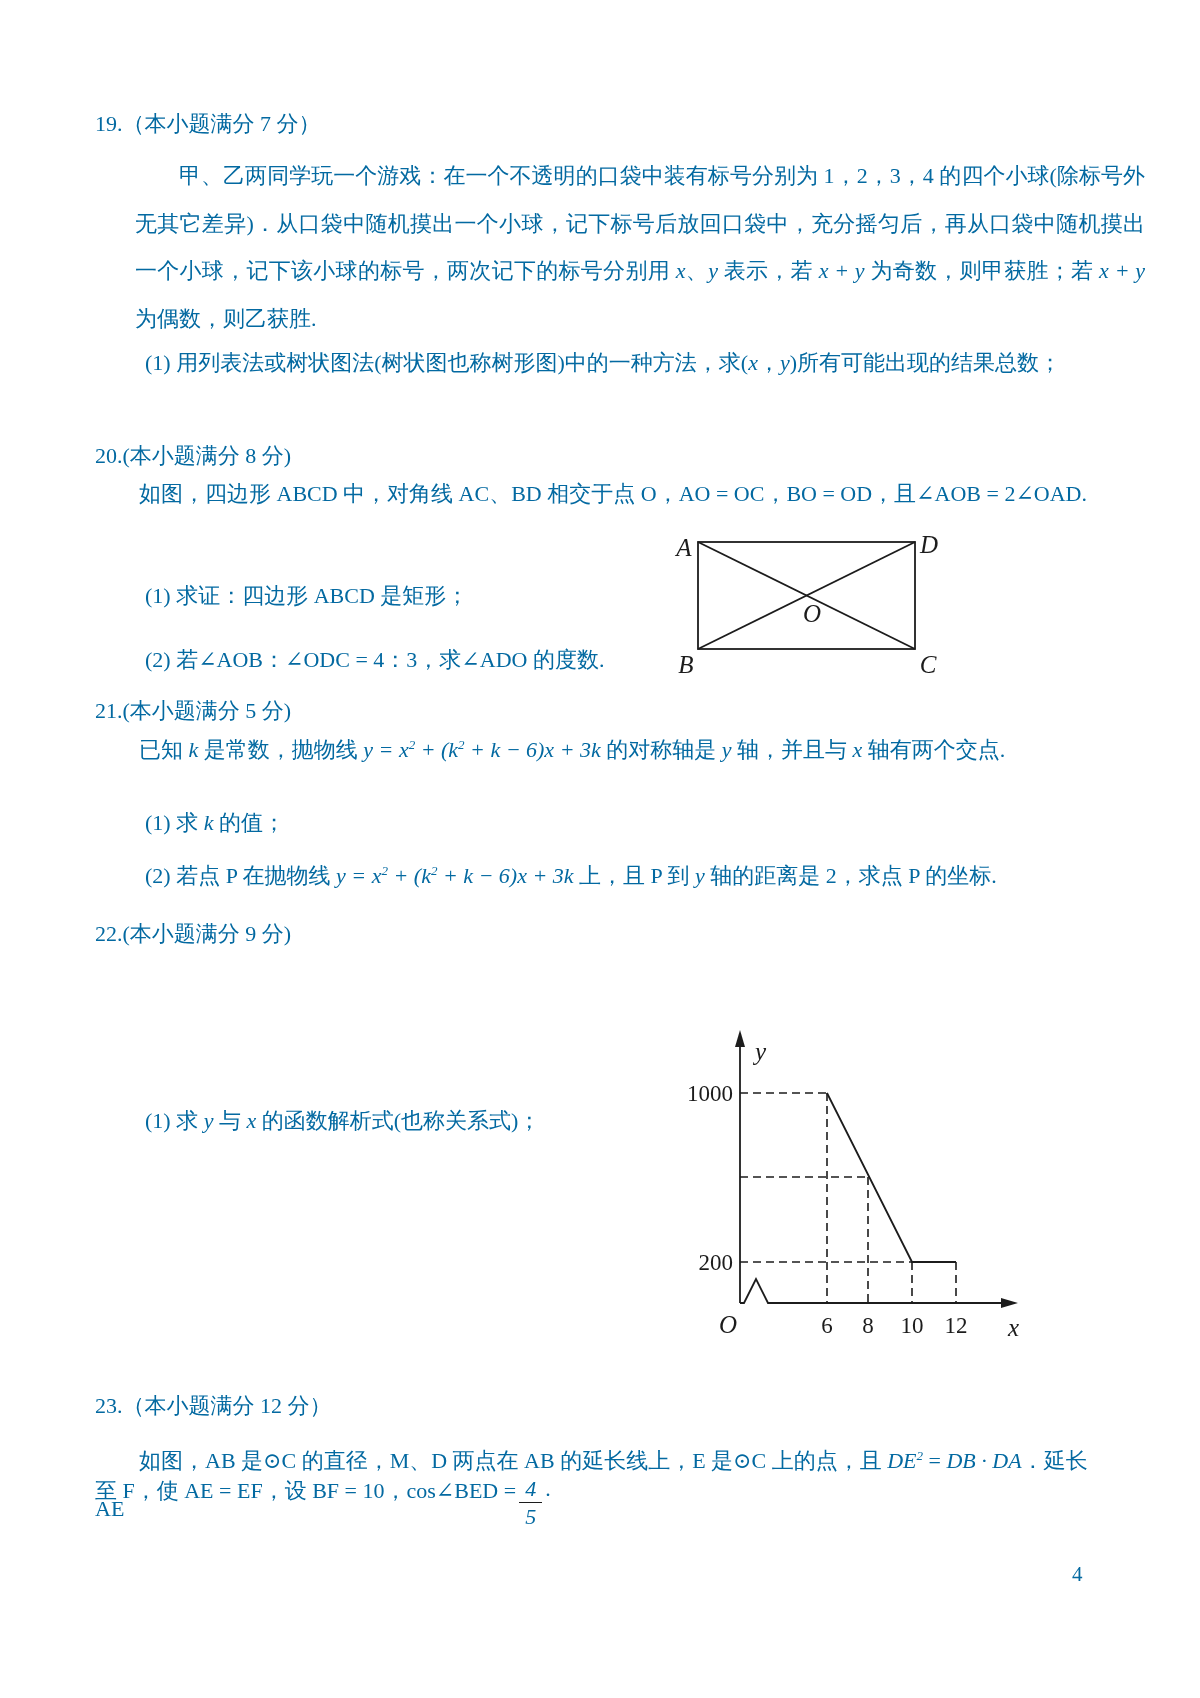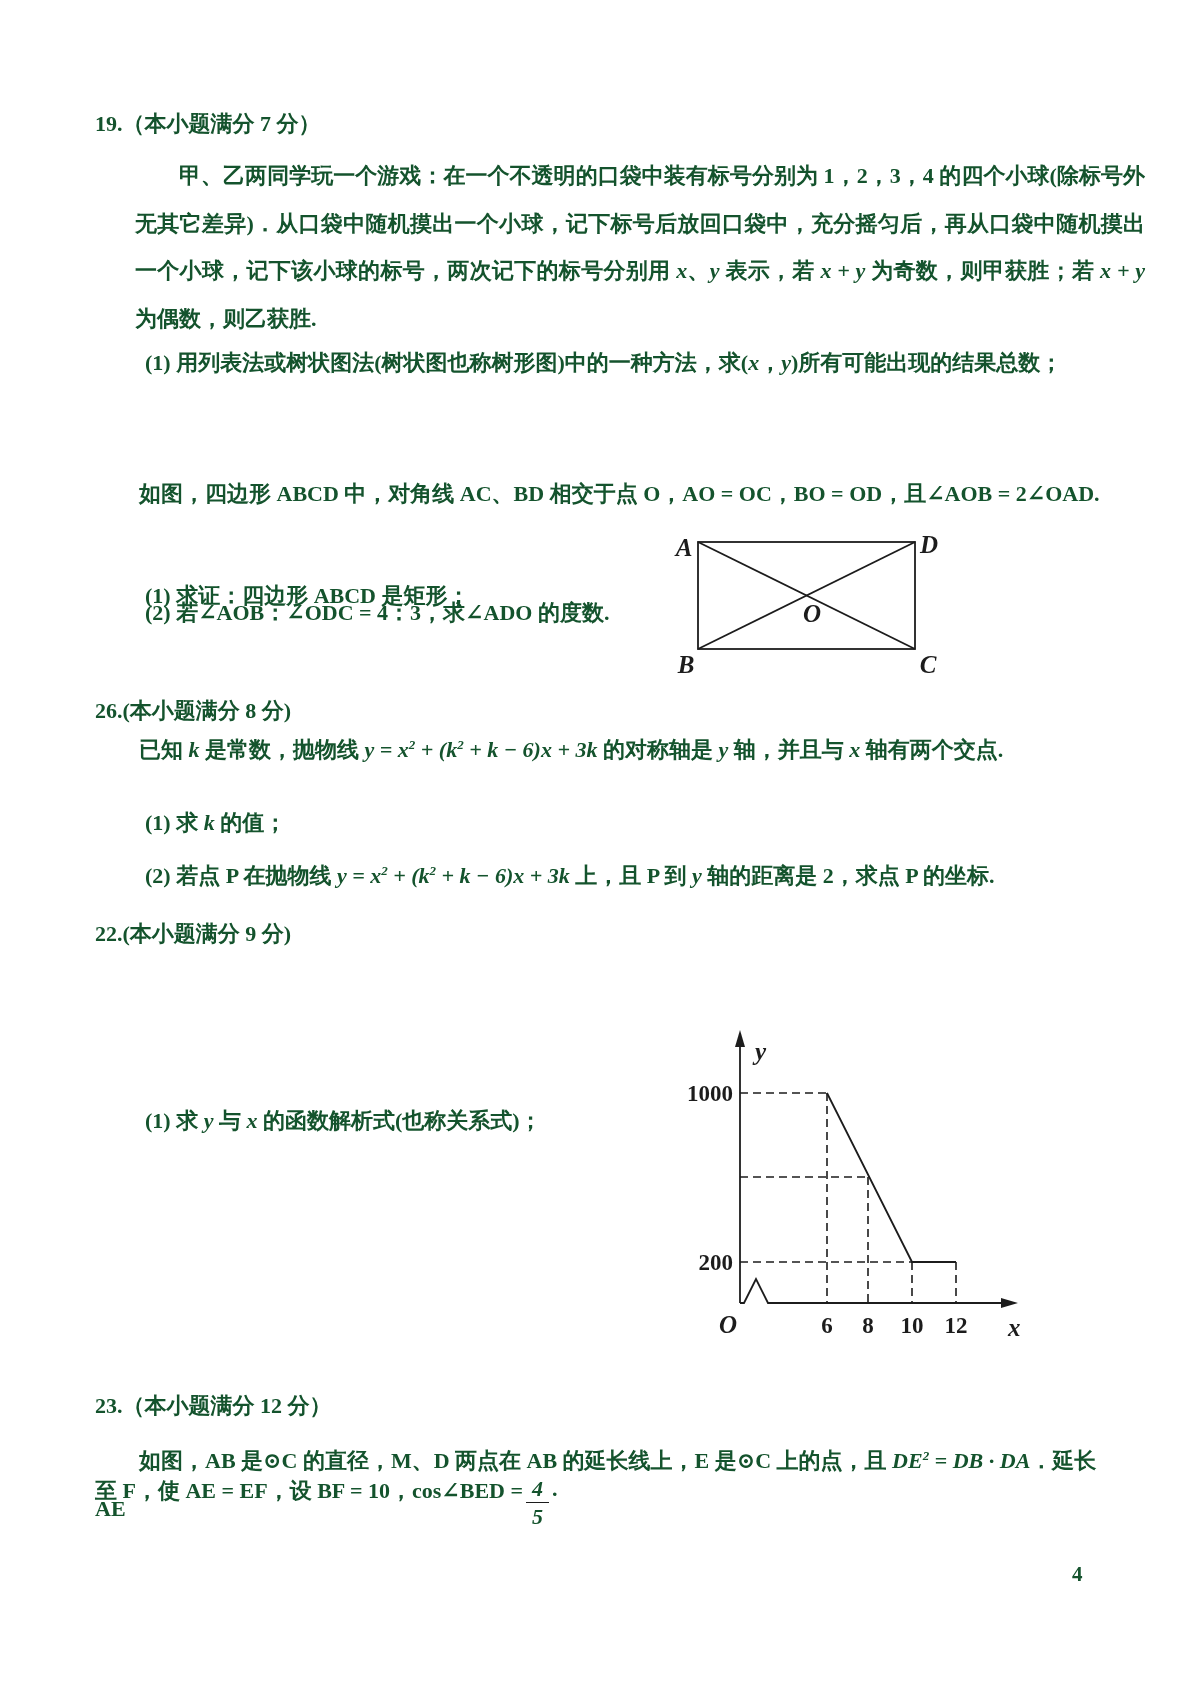--- a/index.html
+++ b/index.html
@@ -1,24 +1,23 @@
 <!DOCTYPE html>
 <html><head>
 <meta charset="utf-8">
 <style>
   html,body{margin:0;padding:0;background:#ffffff;}
   #page{
     position:relative;
     width:1200px;height:1698px;
     background:#ffffff;
-    color:#14532d;
+    color:#0369a1;
     font-family:"Liberation Serif","DejaVu Serif",serif;
     font-size:22px;
     overflow:hidden;
-    font-weight:bold;
   }
   .line{
     position:absolute;
     left:95px;
     width:1010px;
     line-height:47.5px;
     white-space:normal;
   }
   .just{text-align:justify;margin-left:40px;}
   .indent{text-indent:2em;}
@@ -46,40 +45,41 @@
 
 <div id="page">
 
   <div class="line" style="top:100px">19.（本小题满分 7 分）</div>
 
   <div class="line just indent" style="top:152px"><span>甲、乙两同学玩一个游戏：在一个不透明的口袋中装有标号分别为 1，2，3，4 的四个小球(除标号外无其它差异)．从口袋中随机摸出一个小球，记下标号后放回口袋中，充分摇匀后，再从口袋中随机摸出一个小球，记下该小球的标号，两次记下的标号分别用 </span><span class="it">x</span><span>、</span><span class="it">y</span><span> 表示，若 </span><span class="it">x + y</span><span> 为奇数，则甲获胜；若 </span><span class="it">x + y</span><span> 为偶数，则乙获胜.</span></div>
 
   <div class="line item" style="top:339px"><span>(1) 用列表法或树状图法(树状图也称树形图)中的一种方法，求(</span><span class="it">x</span><span>，</span><span class="it">y</span><span>)所有可能出现的结果总数；</span></div>
 
 
+  <div class="line" style="top:432px">20.(本小题满分 8 分)</div>
 
   <div class="line indent" style="top:470px">如图，四边形 ABCD 中，对角线 AC、BD 相交于点 O，AO = OC，BO = OD，且∠AOB = 2∠OAD.</div>
 
   <div class="line item" style="top:572px;width:520px">(1) 求证：四边形 ABCD 是矩形；</div>
-  <div class="line item" style="top:589px;width:520px">(2) 若∠AOB：∠ODC = 4：3，求∠ADO 的度数.</div>
+  <div class="line item" style="top:636px;width:520px">(2) 若∠AOB：∠ODC = 4：3，求∠ADO 的度数.</div>
 
   <svg width="310" height="175" viewBox="0 0 310 175" style="left:638px;top:522px">
     <g stroke="#1c1c1c" stroke-width="1.8" fill="none">
       <rect x="60" y="20" width="217" height="107"></rect>
       <line x1="60" y1="20" x2="277" y2="127"></line>
       <line x1="60" y1="127" x2="277" y2="20"></line>
     </g>
     <text class="figlabel" x="46" y="34" text-anchor="middle">A</text>
     <text class="figlabel" x="291" y="31" text-anchor="middle">D</text>
     <text class="figlabel" x="48" y="151" text-anchor="middle">B</text>
     <text class="figlabel" x="290" y="151" text-anchor="middle">C</text>
     <text class="figlabel" x="174" y="100" text-anchor="middle">O</text>
   </svg>
 
-  <div class="line" style="top:687px">26.(本小题满分 8 分)</div>
+  <div class="line" style="top:687px">21.(本小题满分 5 分)</div>
 
   <div class="line indent" style="top:726px"><span>已知 </span><span class="it">k</span><span> 是常数，抛物线 </span><span class="it"><span>y = x</span><sup>2</sup><span> + (k</span><sup>2</sup><span> + k − 6)x + 3k</span></span><span> 的对称轴是 </span><span class="it">y</span><span> 轴，并且与 </span><span class="it">x</span><span> 轴有两个交点.</span></div>
 
   <div class="line item" style="top:799px"><span>(1) 求 </span><span class="it">k</span><span> 的值；</span></div>
 
   <div class="line item" style="top:852px"><span>(2) 若点 P 在抛物线 </span><span class="it"><span>y = x</span><sup>2</sup><span> + (k</span><sup>2</sup><span> + k − 6)x + 3k</span></span><span> 上，且 P 到 </span><span class="it">y</span><span> 轴的距离是 2，求点 P 的坐标.</span></div>
 
   <div class="line" style="top:910px">22.(本小题满分 9 分)</div>
 
 

